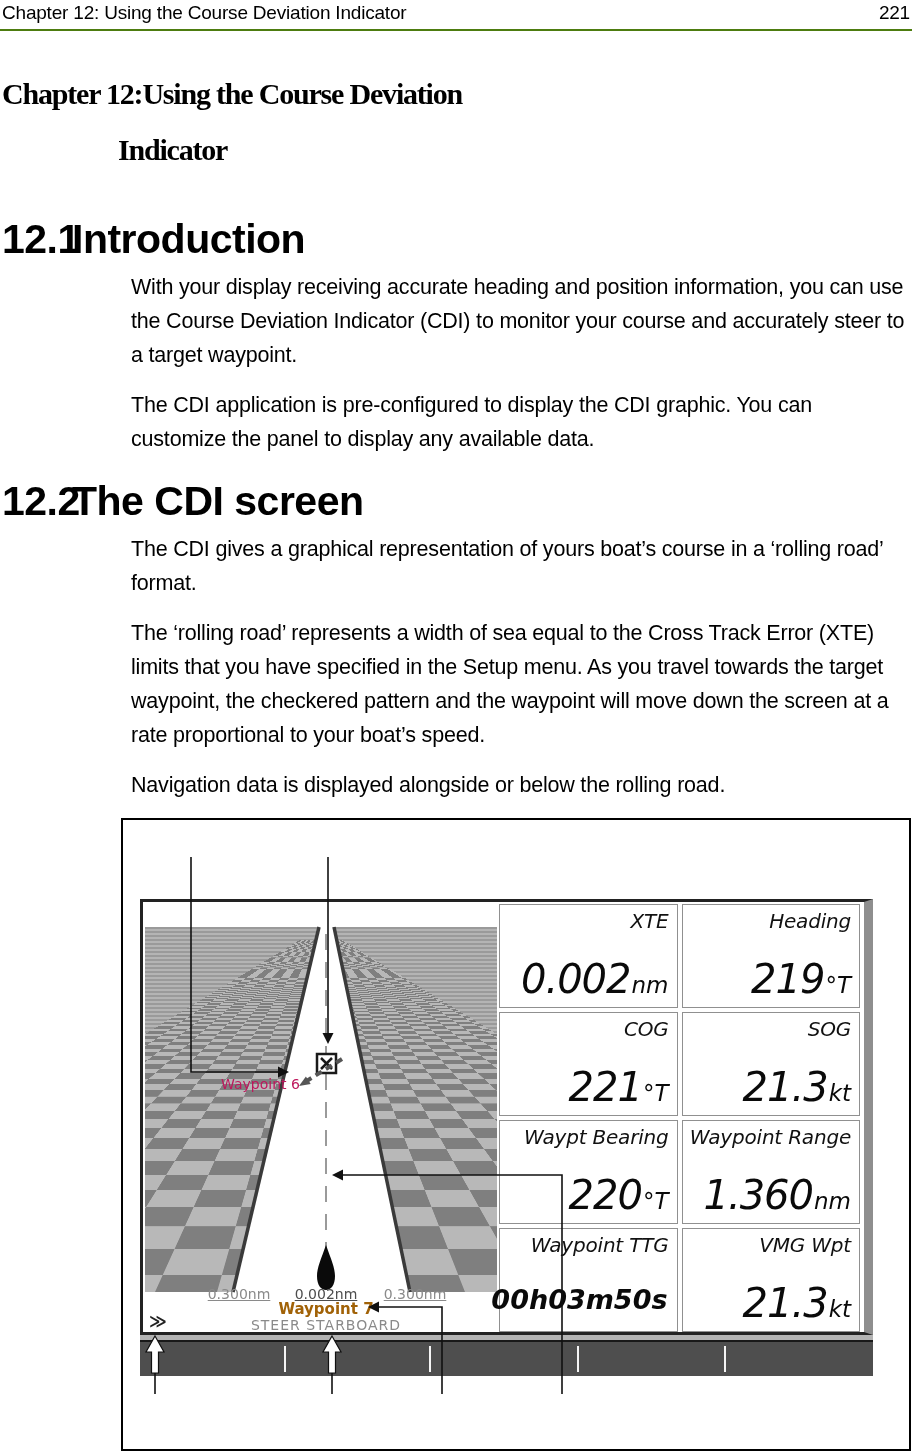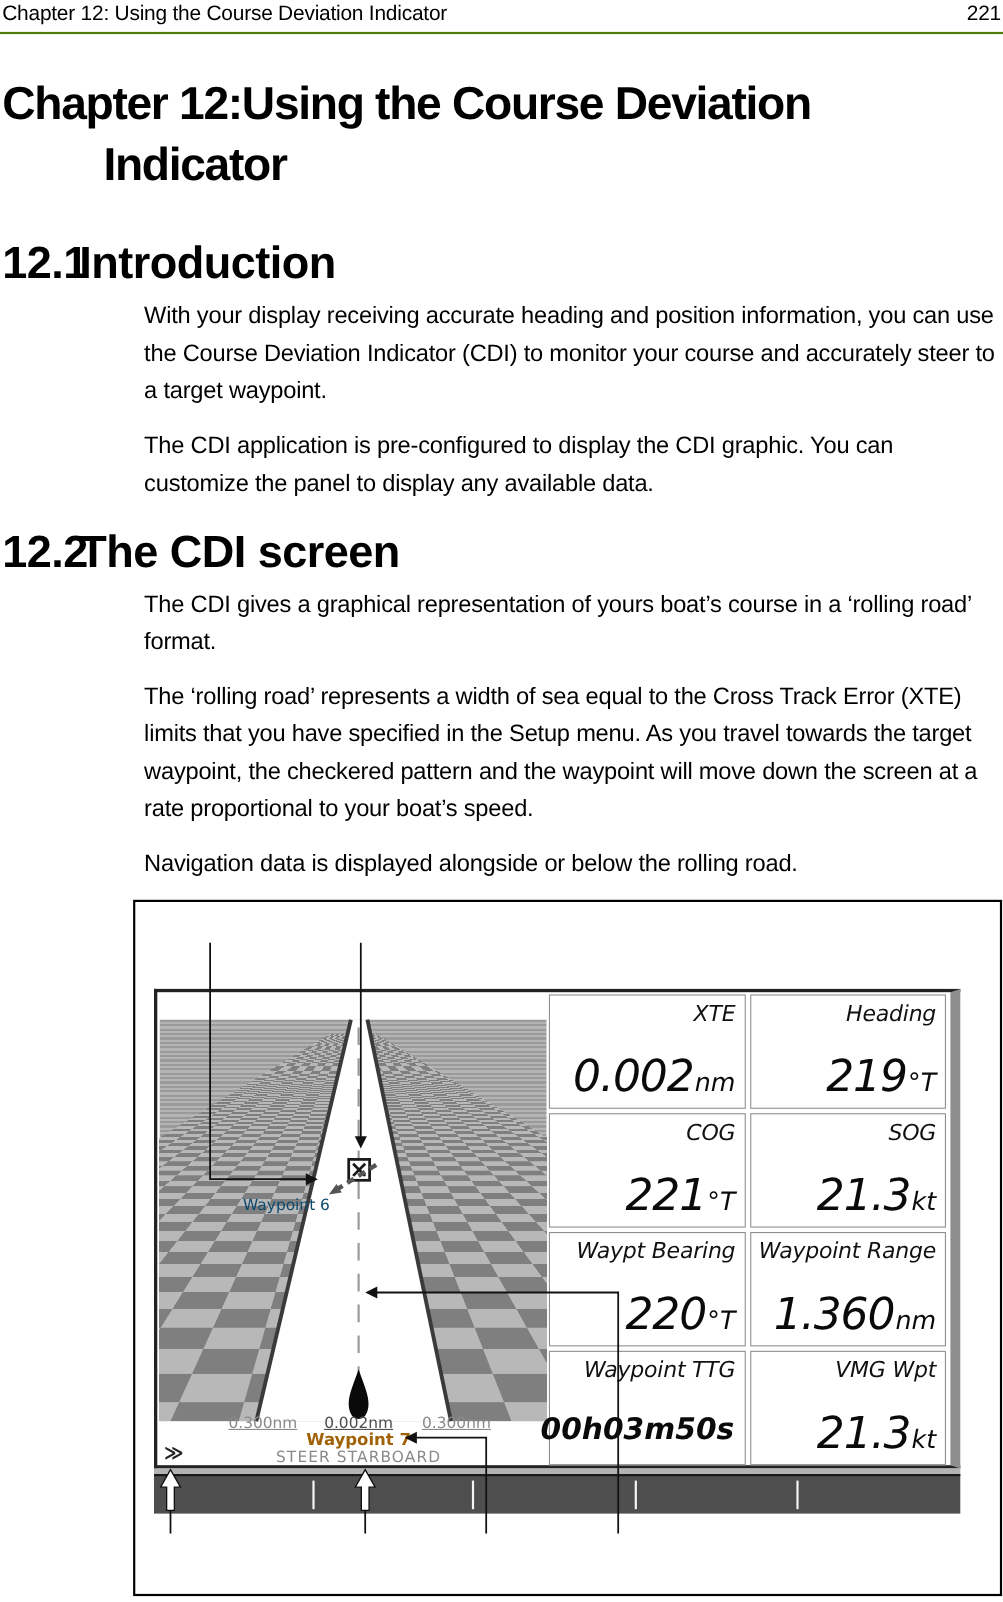--- a/index.html
+++ b/index.html
@@ -5,22 +5,22 @@
   html,body{margin:0;padding:0;background:#fff;}
   body{width:912px;height:1456px;position:relative;font-family:"Liberation Sans",sans-serif;color:#000;overflow:hidden;}
 
   
   .doc-header{position:absolute;top:0;left:0;width:912px;height:29px;border-bottom:2px solid #4d7c0f;
     font-size:19px;letter-spacing:-0.2px;}
   .doc-header .h-title{position:absolute;left:2px;top:2px;}
   .doc-header .h-page{position:absolute;right:2px;top:2px;}
 
   
-  .chapter{position:absolute;top:66px;left:2px;font-weight:bold;font-size:42px;letter-spacing:-1.2px;line-height:56px;}
-  .chapter .l2{margin-left:92px;}
+  .chapter{position:absolute;top:66px;left:2px;font-weight:bold;font-size:30px;letter-spacing:-1.2px;line-height:56px;font-family:Liberation Serif, serif;}
+  .chapter .l2{margin-left:116px;}
 
   
   .sec-head{position:absolute;left:2px;font-size:41px;font-weight:bold;letter-spacing:-0.5px;}
   .sec-head .num{display:inline-block;width:70px;}
   #sec1-head{top:216px;}
   #sec2-head{top:478px;}
 
   
   .body-copy{position:absolute;left:131px;width:776px;font-size:21.5px;line-height:34px;letter-spacing:-0.2px;}
   #sec1-copy{top:270px;}
@@ -41,21 +41,21 @@
   .road-area{position:absolute;left:2px;top:2px;width:352px;height:426px;background:#fff;overflow:hidden;}
   .checker-wrap{position:absolute;left:0;top:23px;width:352px;height:365px;overflow:hidden;
     background:repeating-linear-gradient(#9a9a9a 0 2px,#b4b4b4 2px 4px);}
   .checker-plane{position:absolute;bottom:0;left:-424px;width:1200px;height:20000px;
     transform-origin:50% 100%;transform:perspective(632px) rotateX(60deg);
     background:conic-gradient(#7f7f7f 0.25turn,#b8b8b8 0.25turn 0.5turn,#7f7f7f 0.5turn 0.75turn,#b8b8b8 0.75turn);
     background-size:124px 124px;}
   .road-svg{position:absolute;left:0;top:0;width:352px;height:426px;}
 
   .screen-font{font-family:"DejaVu Sans",sans-serif;}
-  .wpt6{position:absolute;left:76px;top:184px;font-size:14px;color:#0c4a6e;white-space:nowrap;}
+  .wpt6{position:absolute;left:76px;top:172px;font-size:14px;color:#be185d;white-space:nowrap;}
   .scale{position:absolute;top:382px;font-size:14px;color:#8a8a8a;transform:translateX(-50%);white-space:nowrap;text-decoration:underline;}
   .scale.c{color:#4d4d4d;}
   .wpt7{position:absolute;top:396px;left:181px;transform:translateX(-50%);font-size:15px;font-weight:bold;color:#a16207;white-space:nowrap;}
   .steer{position:absolute;top:413px;left:181px;transform:translateX(-50%);font-size:14px;color:#8a8a8a;letter-spacing:1px;white-space:nowrap;}
   .chevrons{position:absolute;left:4px;top:407px;font-size:17px;font-weight:bold;color:#222;}
 
   
   .panels{position:absolute;left:356px;top:2px;width:361px;height:428px;display:grid;
     grid-template-columns:1fr 1fr;grid-template-rows:repeat(4,1fr);gap:4px;}
   .panel{position:relative;border:1px solid #909090;background:#fff;font-style:italic;}

